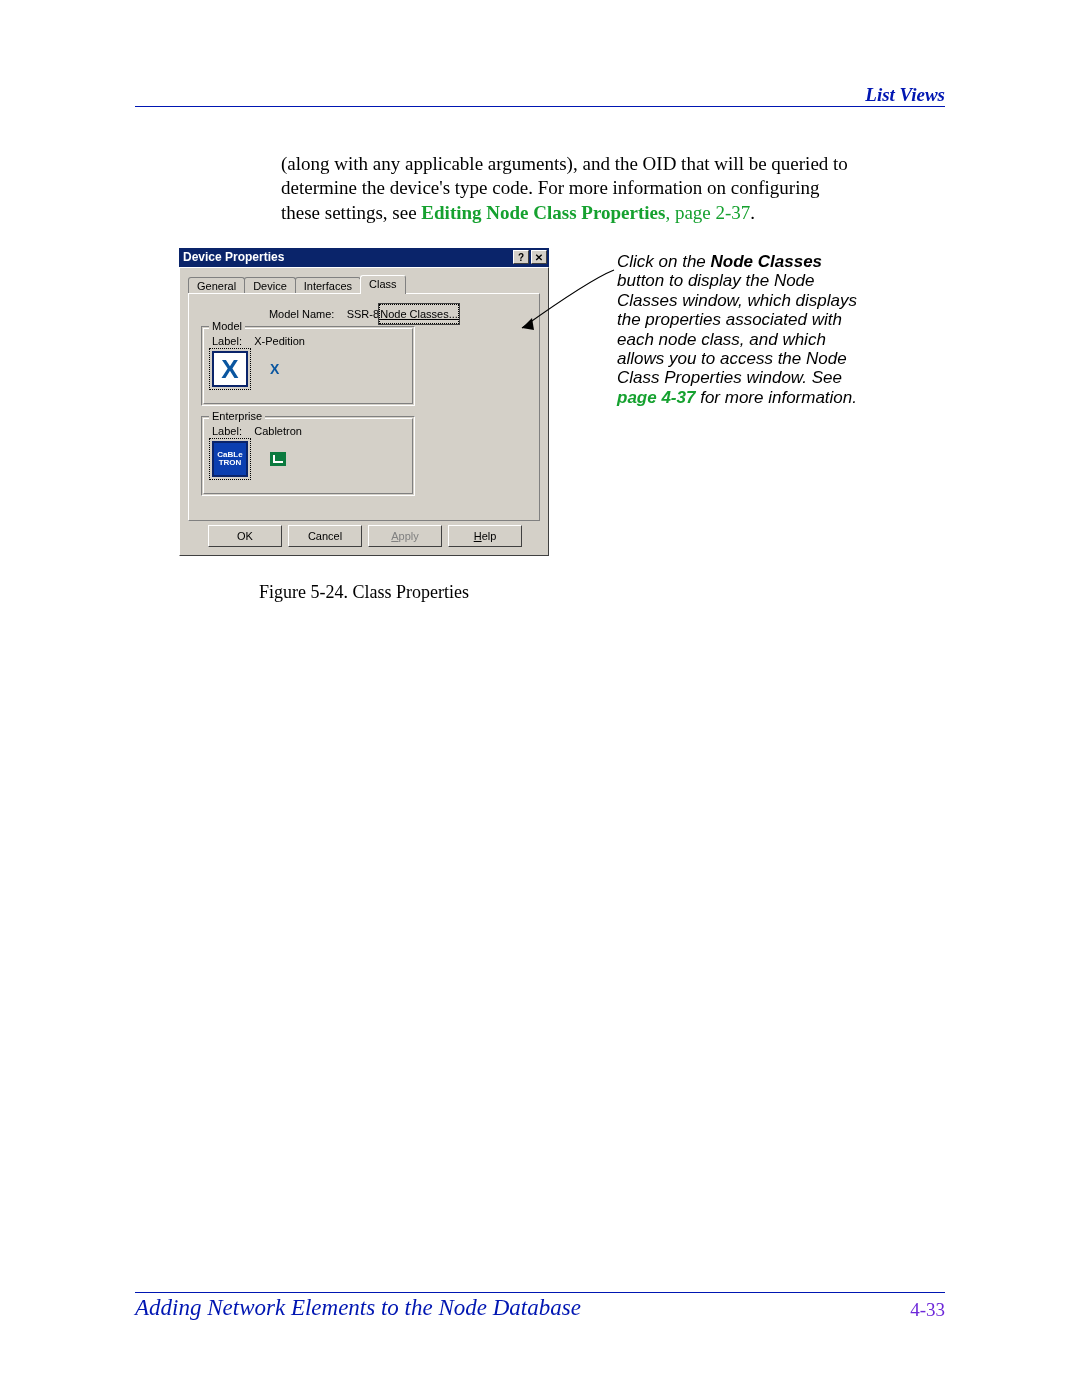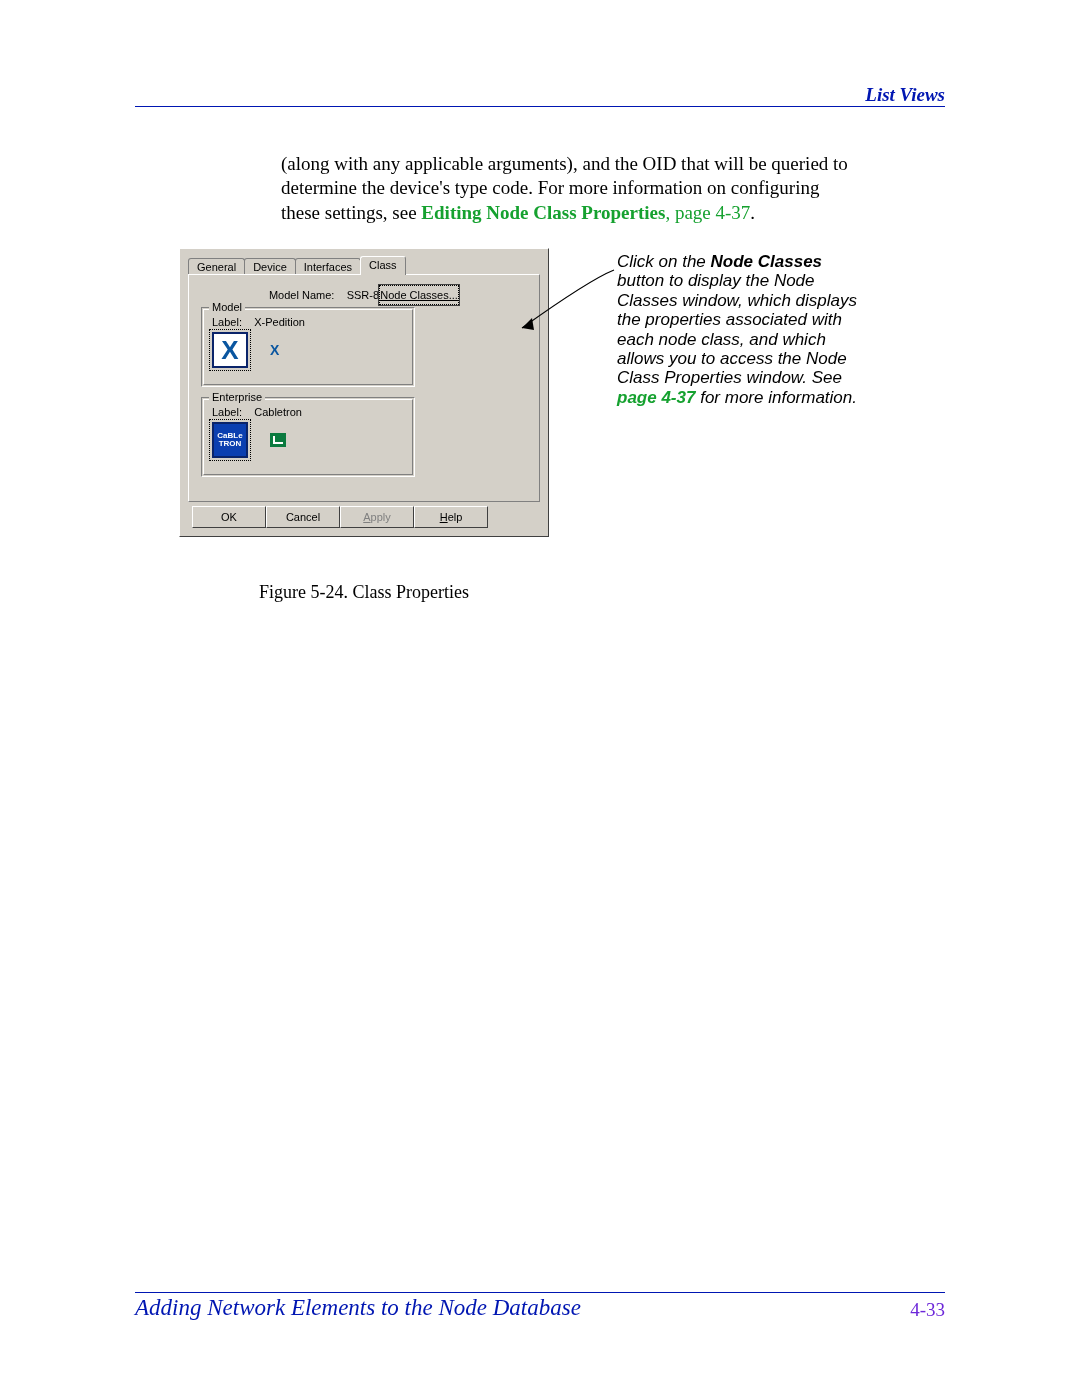--- a/index.html
+++ b/index.html
@@ -195,21 +195,21 @@
   .icon-big.sel { outline: 1px dotted #000; outline-offset: 2px; }
   .x-glyph { font-size: 26px; font-weight: bold; color: #0a56a0; font-family: Arial, sans-serif; }
   .x-small { font-size: 14px; font-weight: bold; color: #0a56a0; font-family: Arial, sans-serif; }
   .ct-text { font-size: 8px; color: #fff; background: #0b3fb0; width: 100%; height:100%; display:flex; flex-direction:column; align-items:center; justify-content:center; font-family: Arial; font-weight:bold; line-height: 1;}
   .ct-small { width:16px; height:14px; background:#0b7a3f; display:flex; align-items:center; justify-content:center; }
   .ct-small::before { content:""; width:8px; height:6px; border:2px solid #fff; border-top:none; border-right:none; }
 
   .btn-row {
     position: absolute;
     bottom: 8px; left: 0; right: 10px;
-    display: flex; justify-content: flex-start;  padding-left: 12px;
+    display: flex; justify-content: center; gap: 6px; padding-left: 12px;
   }
   .wbtn {
     width: 74px; height: 22px;
     background: #d4d0c8;
     border: 1px solid #fff;
     border-right-color: #404040; border-bottom-color: #404040;
     font-size: 11px;
     display: flex; align-items: center; justify-content: center;
   }
   .wbtn.dis { color: #808080; }
@@ -247,24 +247,31 @@
     font-size: 19px;
   }
 </style>
 </head>
 <body>
 
 <div class="header-right">List Views</div>
 <div class="header-rule"></div>
 
 <div class="body-para">
-  <span>(along with any applicable arguments), and the OID that will be queried to determine the device's type code. For more information on configuring these settings, see </span><span class="link">Editing Node Class Properties</span><span class="link2">, page 4-37</span><span>.</span>
+  <span>(along with any applicable arguments), and the OID that will be queried to determine the device's type code. For more information on configuring these settings, see </span><span class="link">Editing Node Class Properties</span><span class="link2">, page 2-37</span><span>.</span>
 </div>
 
 <div class="win">
+  <div class="win-title">
+    <span>Device Properties</span>
+    <div class="win-title-btns">
+      <div class="win-title-btn">?</div>
+      <div class="win-title-btn">✕</div>
+    </div>
+  </div>
   <div class="win-body">
     <div class="tabs">
       <div class="tab">General</div>
       <div class="tab">Device</div>
       <div class="tab">Interfaces</div>
       <div class="tab-active">Class</div>
     </div>
     <div class="panel">
       <div class="row1">
         <div class="mn-label">

